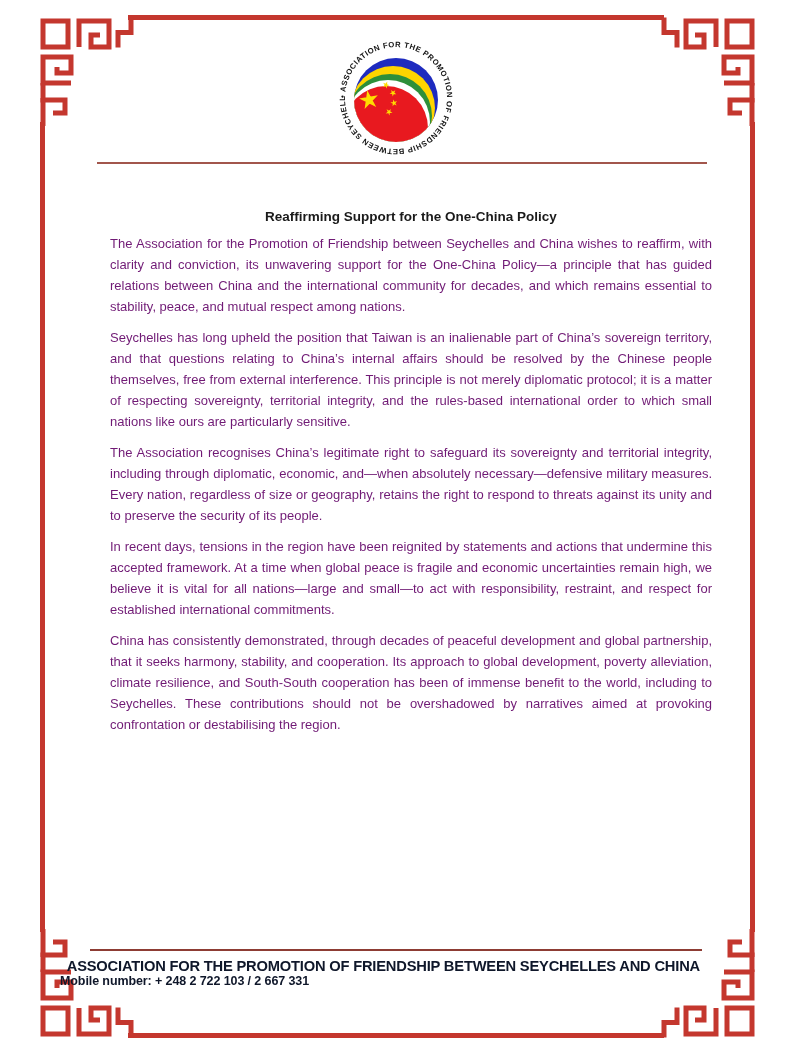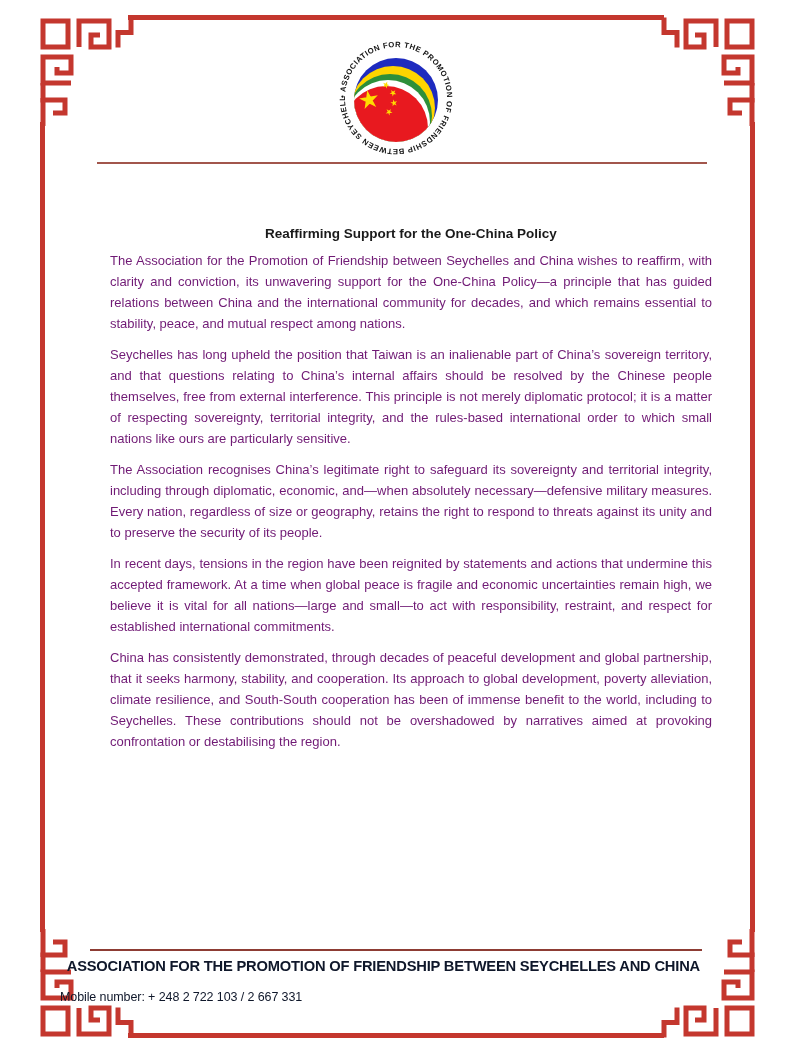--- a/index.html
+++ b/index.html
@@ -23,33 +23,33 @@
 
   
   .logo-wrap{position:absolute;left:334px;top:36px;width:124px;height:124px;}
   .logo-rule{position:absolute;left:97px;top:162px;width:610px;height:2px;background:#a2564c;}
 
   
   .letter{position:absolute;left:110px;top:206px;width:602px;}
   .date-line{text-align:right;padding-right:82px;font-size:13.5px;color:#1f1f1f;}
   .date-line sup{font-size:8.5px;vertical-align:super;line-height:0;}
   .h-statement{margin-top:52px;text-align:center;font-weight:bold;font-size:13.5px;color:#1a1a1a;}
-  .h-title{margin-top:20px;text-align:center;font-weight:bold;font-size:13.5px;color:#1a1a1a;}
+  .h-title{margin-top:3px;text-align:center;font-weight:bold;font-size:13.5px;color:#1a1a1a;}
   p.body-par{
     margin:10px 0 0 0;font-size:13px;line-height:21px;color:#701a75;
     text-align:justify;text-justify:inter-word;
   }
   p.body-par:first-of-type{margin-top:9px;}
 
   
   .footer-rule{position:absolute;left:90px;top:949px;width:612px;height:2px;background:#8d3c34;}
   .footer{position:absolute;left:60px;top:957px;width:672px;text-align:left;color:#0f172a;}
   .footer .org{font-size:15px;font-weight:bold;letter-spacing:-0.2px;transform:scaleX(0.98);transform-origin:center;}
   .footer .addr{margin-top:6px;font-size:12.5px;font-weight:bold;letter-spacing:-0.1px;}
-  .footer .mob{margin-top:16px;font-size:12.5px;font-weight:normal;letter-spacing:-0.1px;}
+  .footer .mob{margin-top:0;font-size:12.5px;font-weight:bold;letter-spacing:-0.1px;}
 </style>
 </head>
 <body>
 
 <div class="frame-line frame-top"></div>
 <div class="frame-line frame-bottom"></div>
 <div class="frame-line frame-left"></div>
 <div class="frame-line frame-right"></div>
 
 <div class="corner tl">

